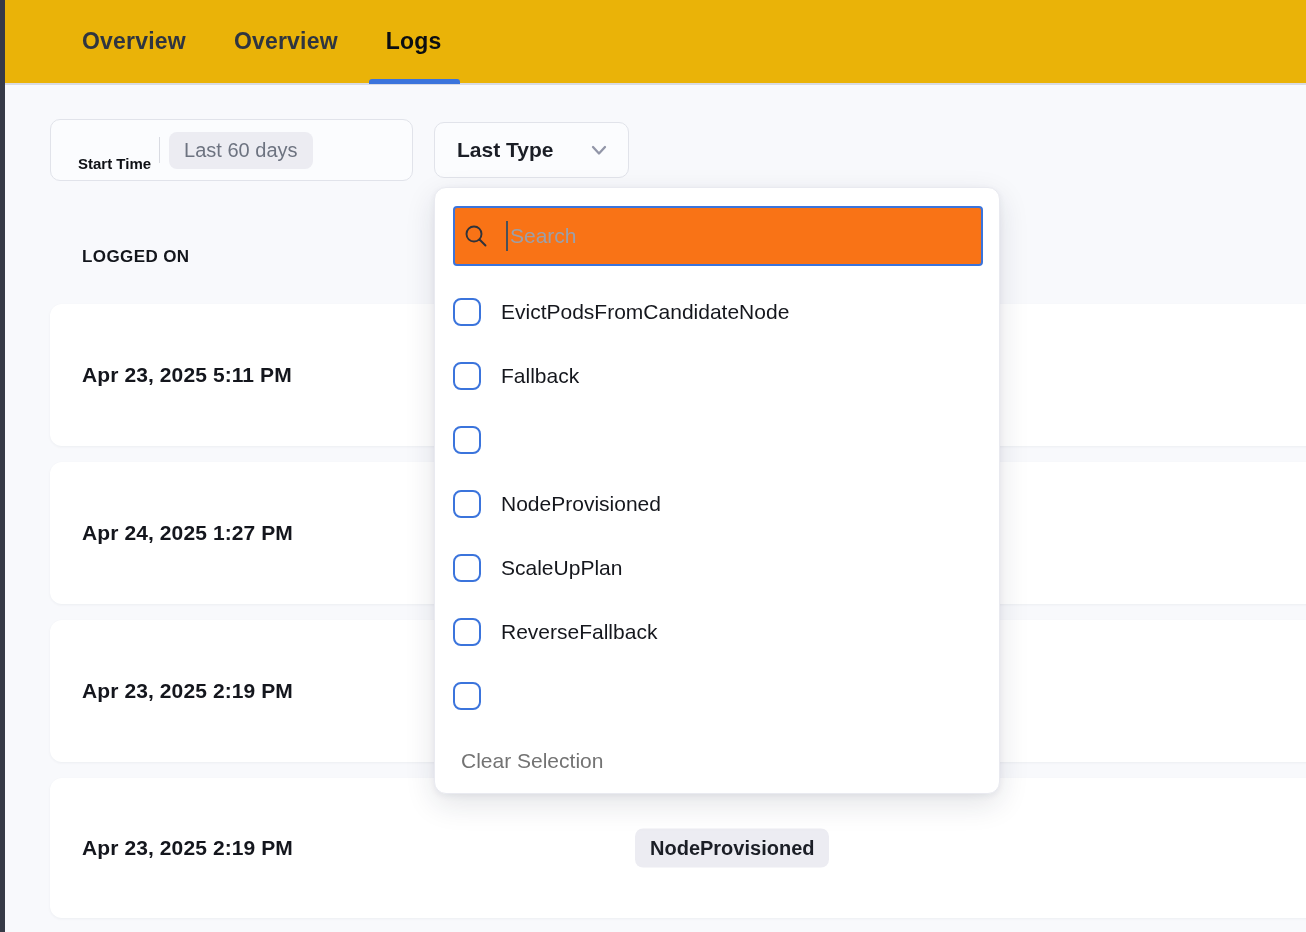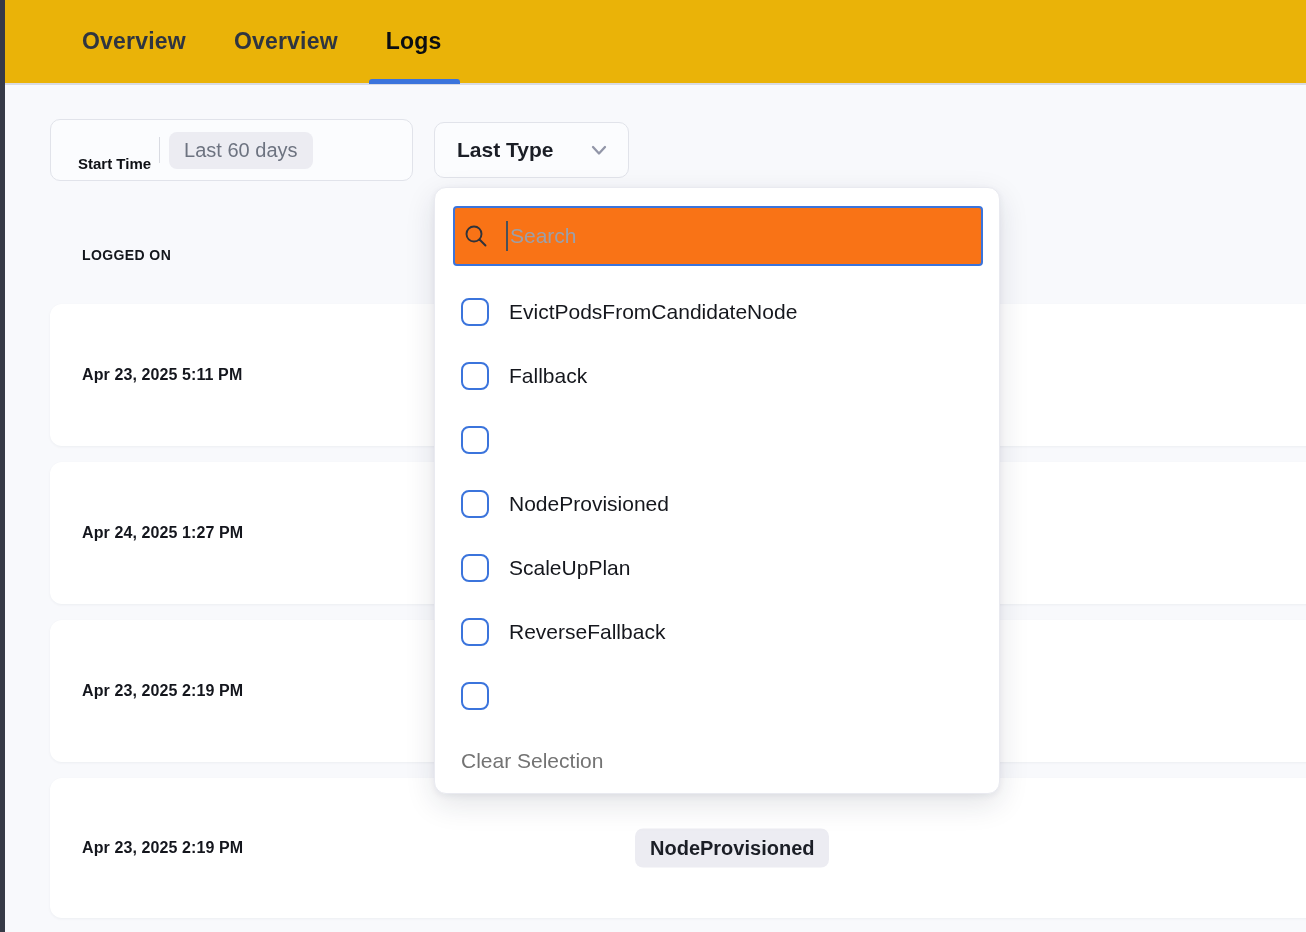--- a/index.html
+++ b/index.html
@@ -52,36 +52,36 @@
     position:absolute; left:434px; top:122px; width:195px; height:56px;
     border:1px solid #e1e3ea; border-radius:10px; background:#fbfcfe;
     display:flex; align-items:center; padding:0 18px 0 22px;
     cursor:pointer; z-index:5;
   }
   .eventtype-label { font-size:21px; font-weight:600; color:#1b1e26; flex:1; }
   .chev { width:22px; height:22px; }
   
   .col-header {
     position:absolute; left:82px; top:247px;
-    font-size:14px; font-weight:700; letter-spacing:0.4px; color:#13161c;
+    font-size:17px; font-weight:700; letter-spacing:0.4px; color:#13161c;
     z-index:1;
   }
   .log-row {
     position:absolute; left:50px; width:1276px; height:142px;
     background:#ffffff; border-radius:12px;
     box-shadow:0 1px 3px rgba(25,30,50,0.05);
     display:flex; align-items:center; padding-left:32px;
     z-index:1; cursor:pointer;
   }
   .row-1 { top:304px; }
   .row-2 { top:462px; }
   .row-3 { top:620px; }
   .row-4 { top:778px; height:140px; }
   .logged-on {
-    font-size:16px; font-weight:600; color:#14161d; letter-spacing:0.1px;
+    font-size:21px; font-weight:600; color:#14161d; letter-spacing:0.1px;
   }
   .event-badge {
     position:absolute; left:585px; top:50%; transform:translateY(-50%);
     background:#ececf2; border-radius:8px; padding:8px 15px;
     font-size:20px; font-weight:600; color:#1b1e26;
   }
   
   .dropdown {
     position:absolute; left:434px; top:187px; width:566px; height:607px;
     background:#ffffff; border:1px solid #e9eaf0; border-radius:12px;
@@ -98,21 +98,21 @@
     width:2px; height:30px; background:#4b5058; margin-left:17px; flex:0 0 auto;
   }
   .search-input {
     flex:1; border:none; outline:none; background:transparent;
     font-family:"Liberation Sans", sans-serif;
     font-size:21px; color:#2a2e36; padding:0 10px 0 2px; min-width:0;
   }
   .search-input::placeholder { color:#9aa0ac; opacity:1; }
   .option-list { position:absolute; left:0; top:92px; width:100%; }
   .option {
-    height:64px; display:flex; align-items:center; padding-left:26px;
+    height:64px; display:flex; align-items:center; padding-left:18px;
     gap:20px; cursor:pointer;
   }
   .checkbox {
     width:28px; height:28px; border:2px solid #3b74dc; border-radius:8px;
     background:#ffffff; flex:0 0 auto;
   }
   .option-label { font-size:21px; color:#15171d; }
   .clear-selection {
     position:absolute; left:26px; top:561px;
     font-size:21px; color:#737373; cursor:pointer;

